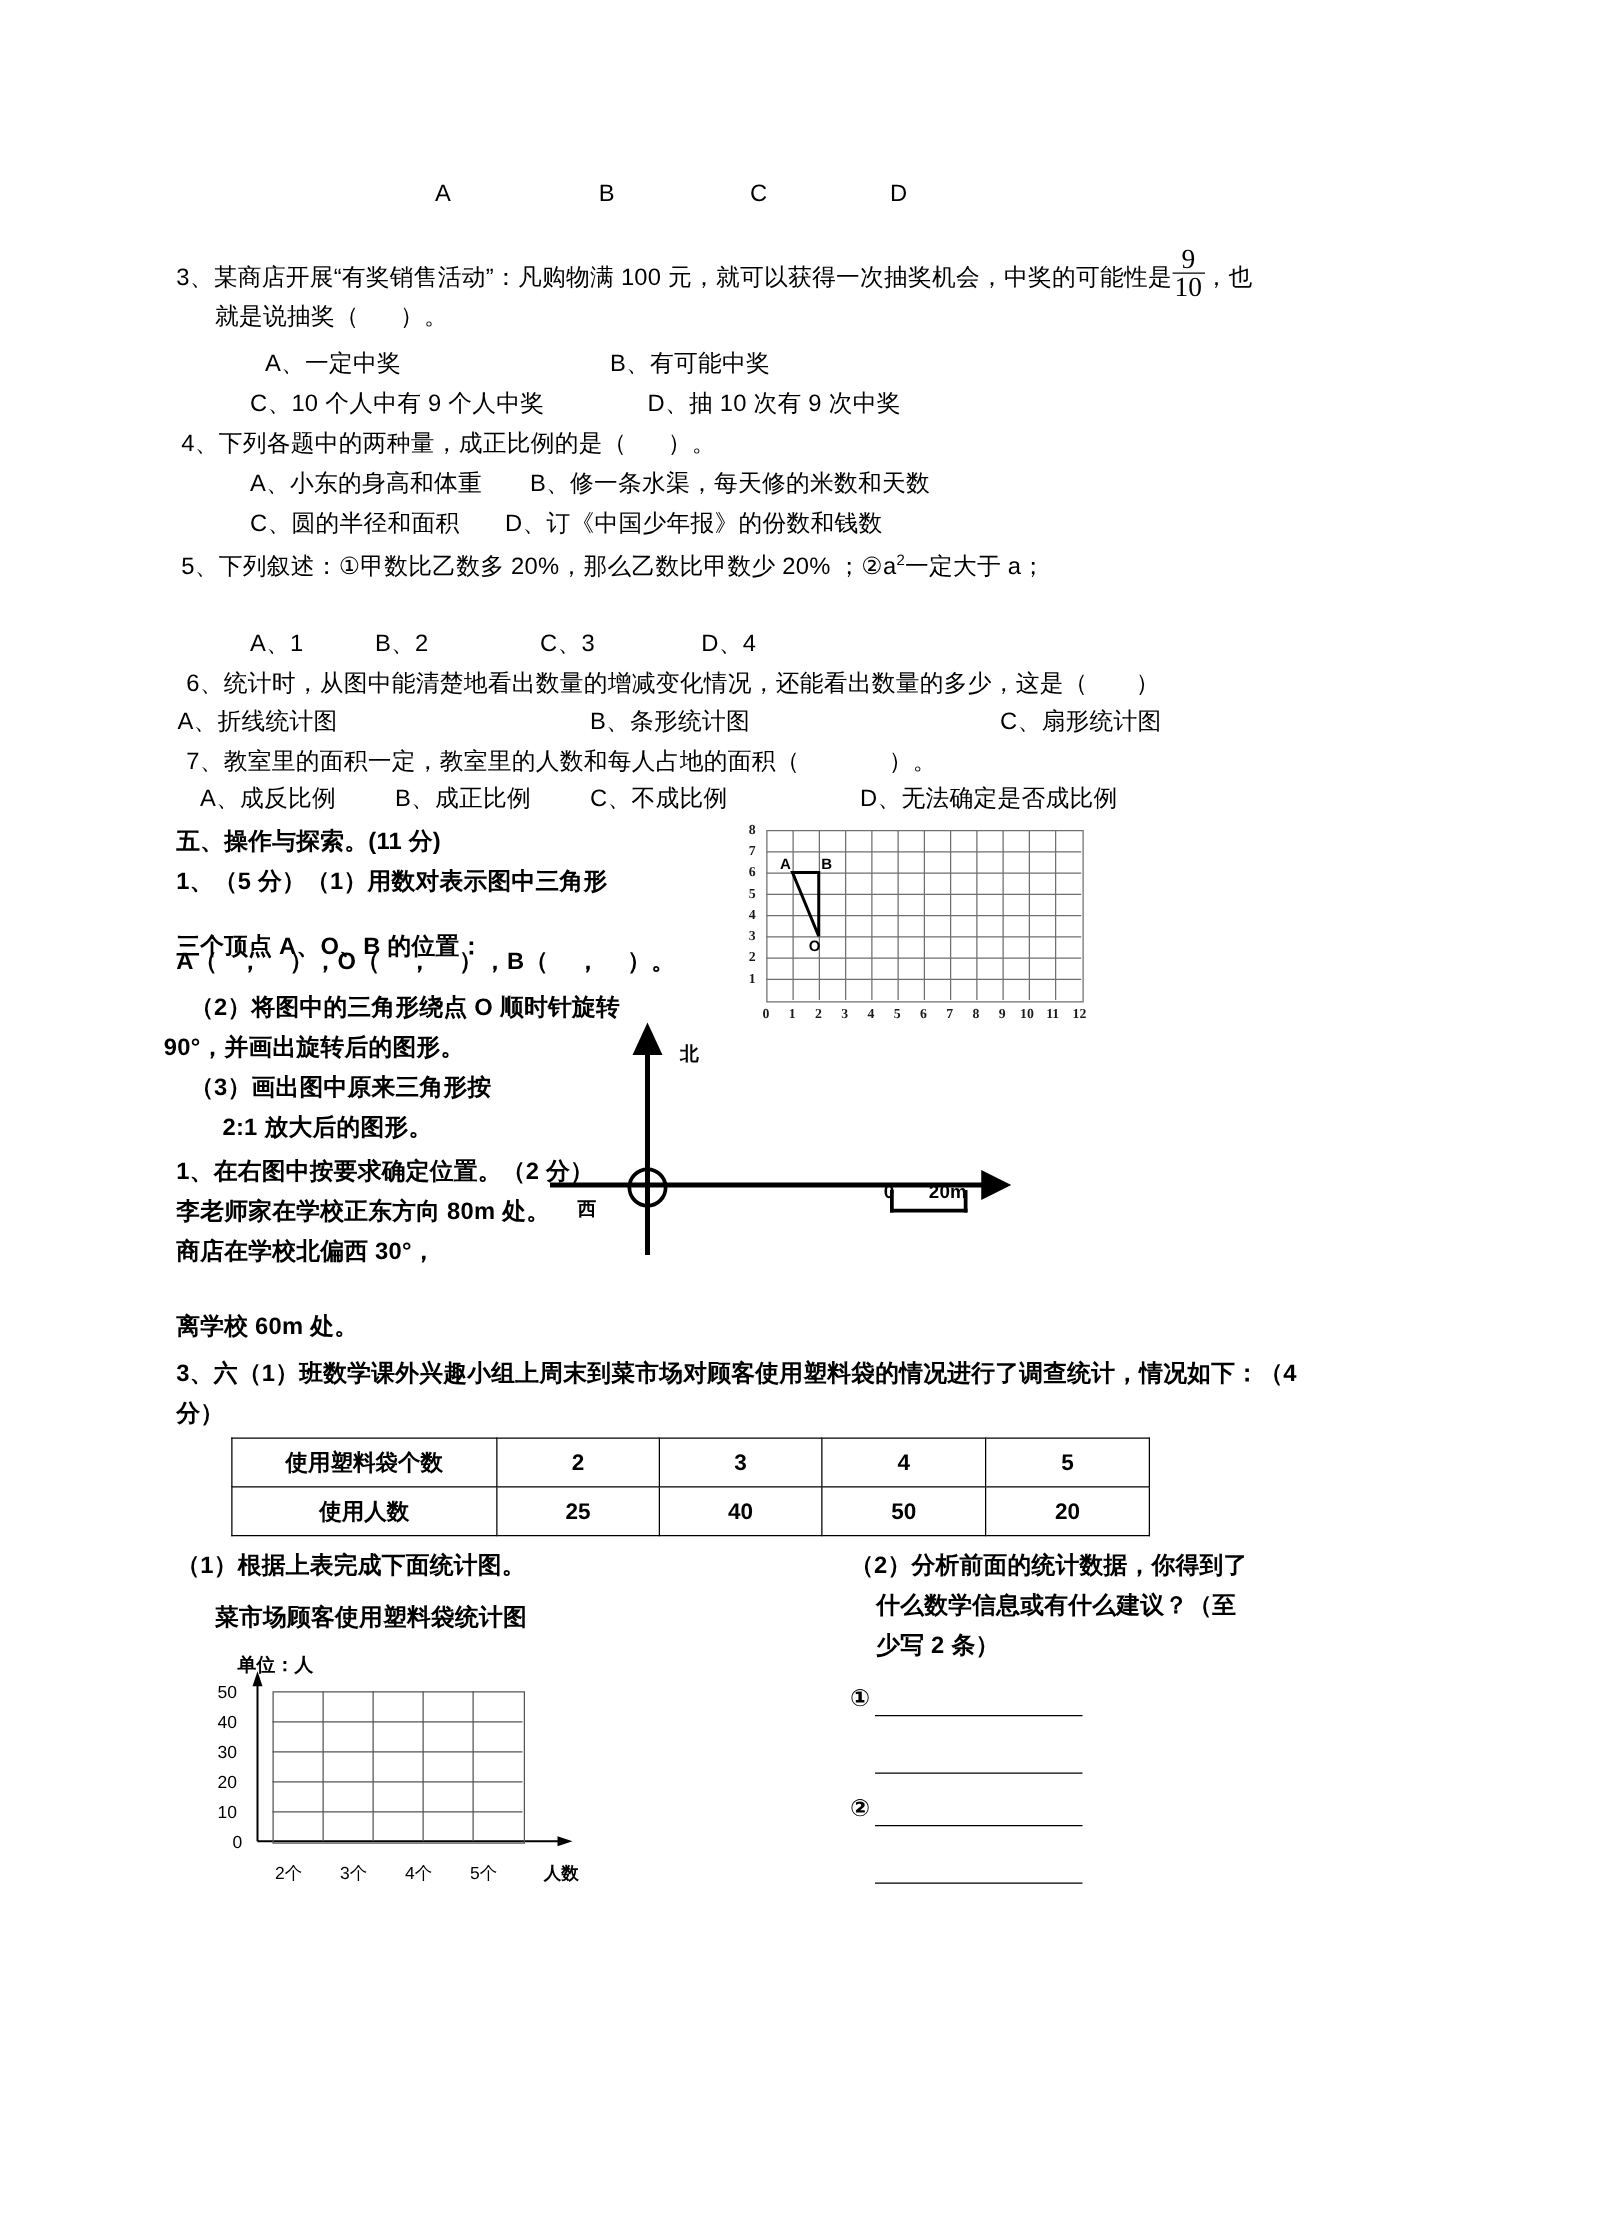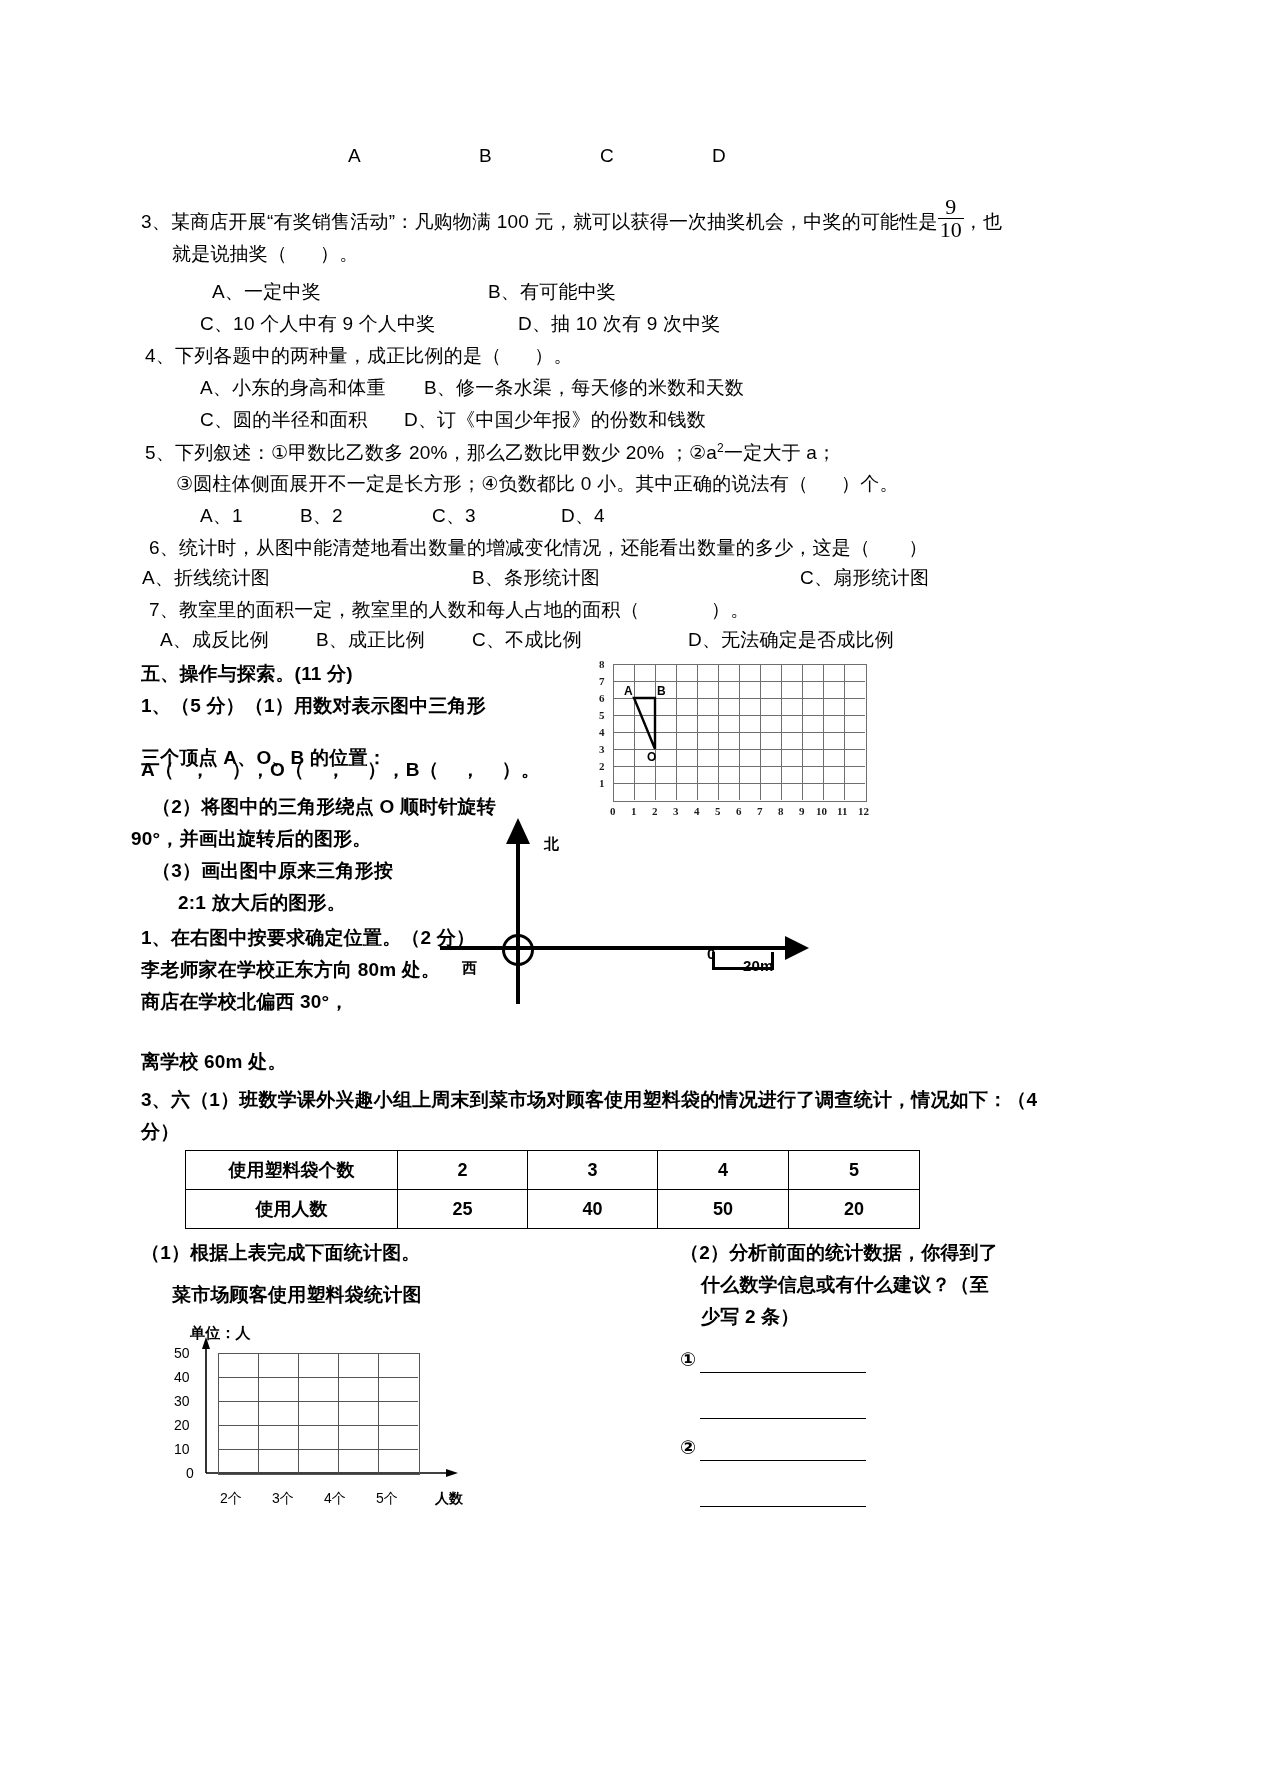--- a/index.html
+++ b/index.html
@@ -62,21 +62,20 @@
   <div class="abs t" style="left:200px;top:314px;">C、10 个人中有 9 个人中奖</div>
   <div class="abs t" style="left:518px;top:314px;">D、抽 10 次有 9 次中奖</div>
 
   <div class="abs t" style="left:145px;top:346px;"><span>4、</span><span>下列各题中的两种量，成正比例的是（      ）。</span></div>
   <div class="abs t" style="left:200px;top:378px;">A、小东的身高和体重</div>
   <div class="abs t" style="left:424px;top:378px;">B、修一条水渠，每天修的米数和天数</div>
   <div class="abs t" style="left:200px;top:410px;">C、圆的半径和面积</div>
   <div class="abs t" style="left:404px;top:410px;">D、订《中国少年报》的份数和钱数</div>
 
   <div class="abs t" style="left:145px;top:442px;text-align:center;"><span>5、</span><span>下列叙述：①甲数比乙数多 20%，那么乙数比甲数少 20% ；②a</span><span class="sup">2</span><span>一定大于 a；</span></div>
-  <div class="abs t" style="left:176px;top:474px;">③圆柱体侧面展开不一定是长方形；④负数都比 0 小。其中正确的说法有（      ）个。</div>
   <div class="abs t" style="left:200px;top:506px;">A、1</div>
   <div class="abs t" style="left:300px;top:506px;">B、2</div>
   <div class="abs t" style="left:432px;top:506px;">C、3</div>
   <div class="abs t" style="left:561px;top:506px;">D、4</div>
 
   <div class="abs t" style="left:149px;top:538px;"><span>6、</span><span>统计时，从图中能清楚地看出数量的增减变化情况，还能看出数量的多少，这是（       ）</span></div>
   <div class="abs t" style="left:142px;top:568px;">A、折线统计图</div>
   <div class="abs t" style="left:472px;top:568px;">B、条形统计图</div>
   <div class="abs t" style="left:800px;top:568px;">C、扇形统计图</div>
 
@@ -173,21 +172,21 @@
     <div class="ccirc" style="left:62px;top:116px;width:26px;height:26px;"></div>
 
     <div class="abs t bold" style="left:104px;top:18px;font-size:15px;">北</div>
 
     <div class="abs t bold" style="left:22px;top:142px;font-size:15px;">西</div>
 
     <div class="cline" style="left:272px;top:134px;width:3px;height:18px;"></div>
     <div class="cline" style="left:272px;top:149px;width:62px;height:3px;"></div>
     <div class="cline" style="left:331px;top:134px;width:3px;height:18px;"></div>
     <div class="abs t bold" style="left:267px;top:128px;font-size:15px;">0</div>
-    <div class="abs t bold" style="left:303px;top:140px;font-size:15px;">20m</div>
+    <div class="abs t bold" style="left:303px;top:128px;font-size:15px;">20m</div>
   </div>
 
   <div class="abs t bold" style="left:141px;top:1090px;">3、六（1）班数学课外兴趣小组上周末到菜市场对顾客使用塑料袋的情况进行了调查统计，情况如下：（4</div>
   <div class="abs t bold" style="left:141px;top:1122px;">分）</div>
 
   <table class="data" style="left:185px;top:1150px;width:735px;">
     <tbody>
         <tr>
       <td style="width:225px;">使用塑料袋个数</td>
       <td style="width:137px;">2</td>

